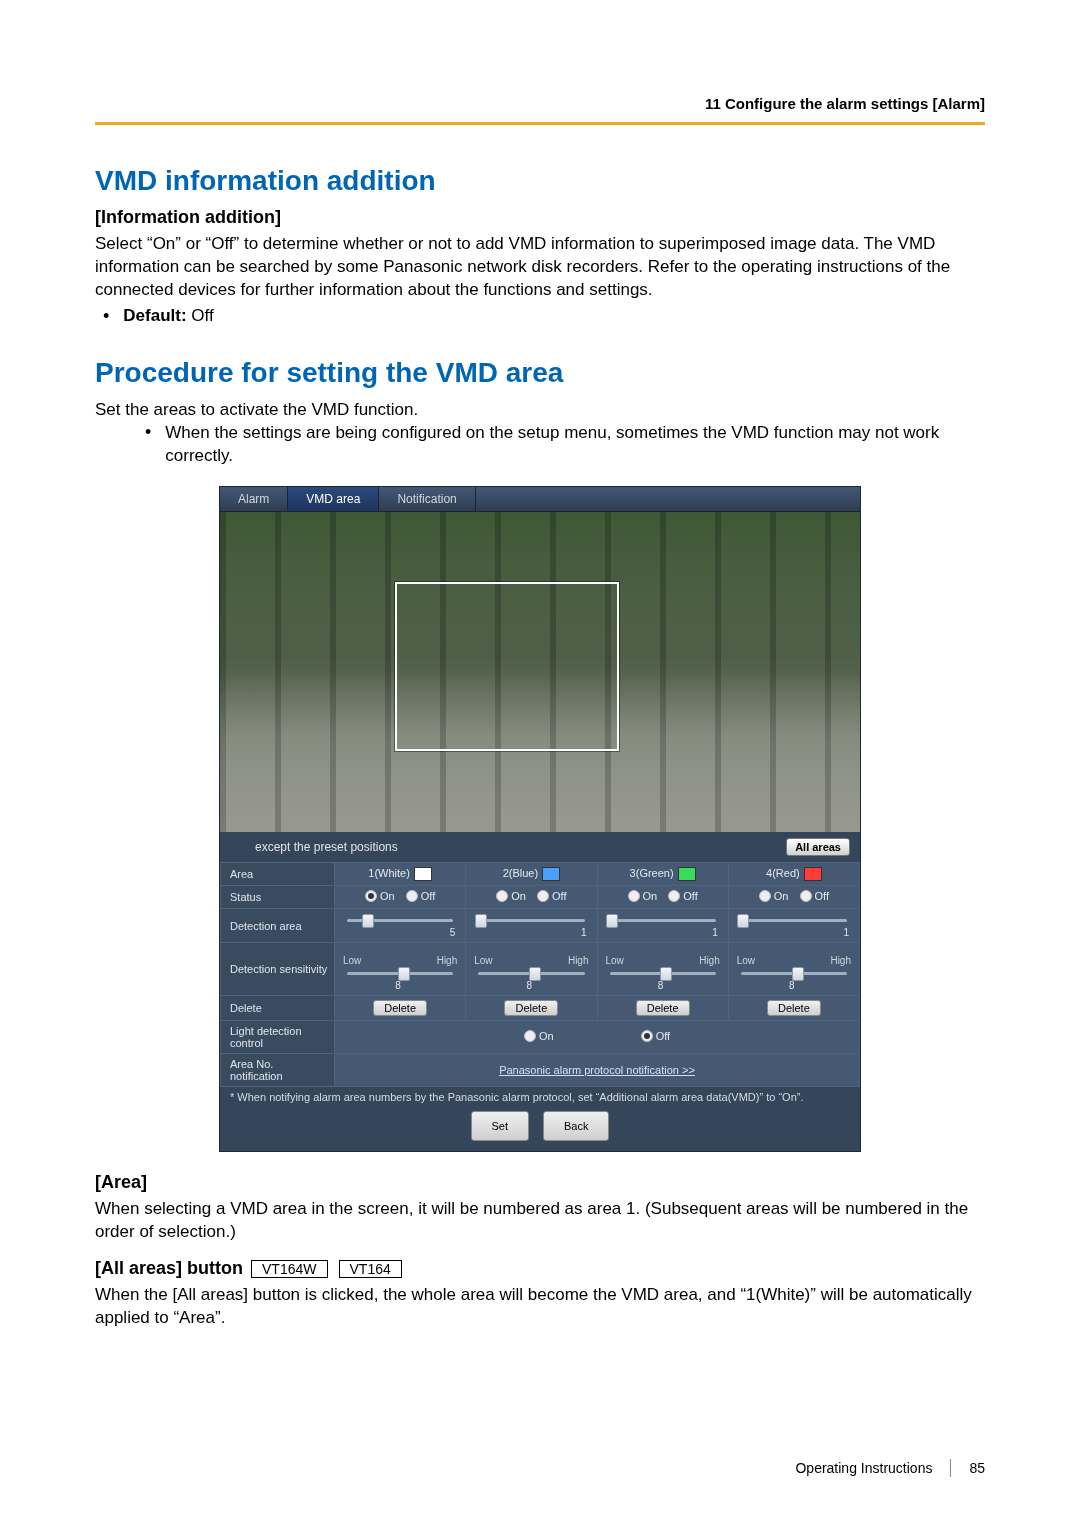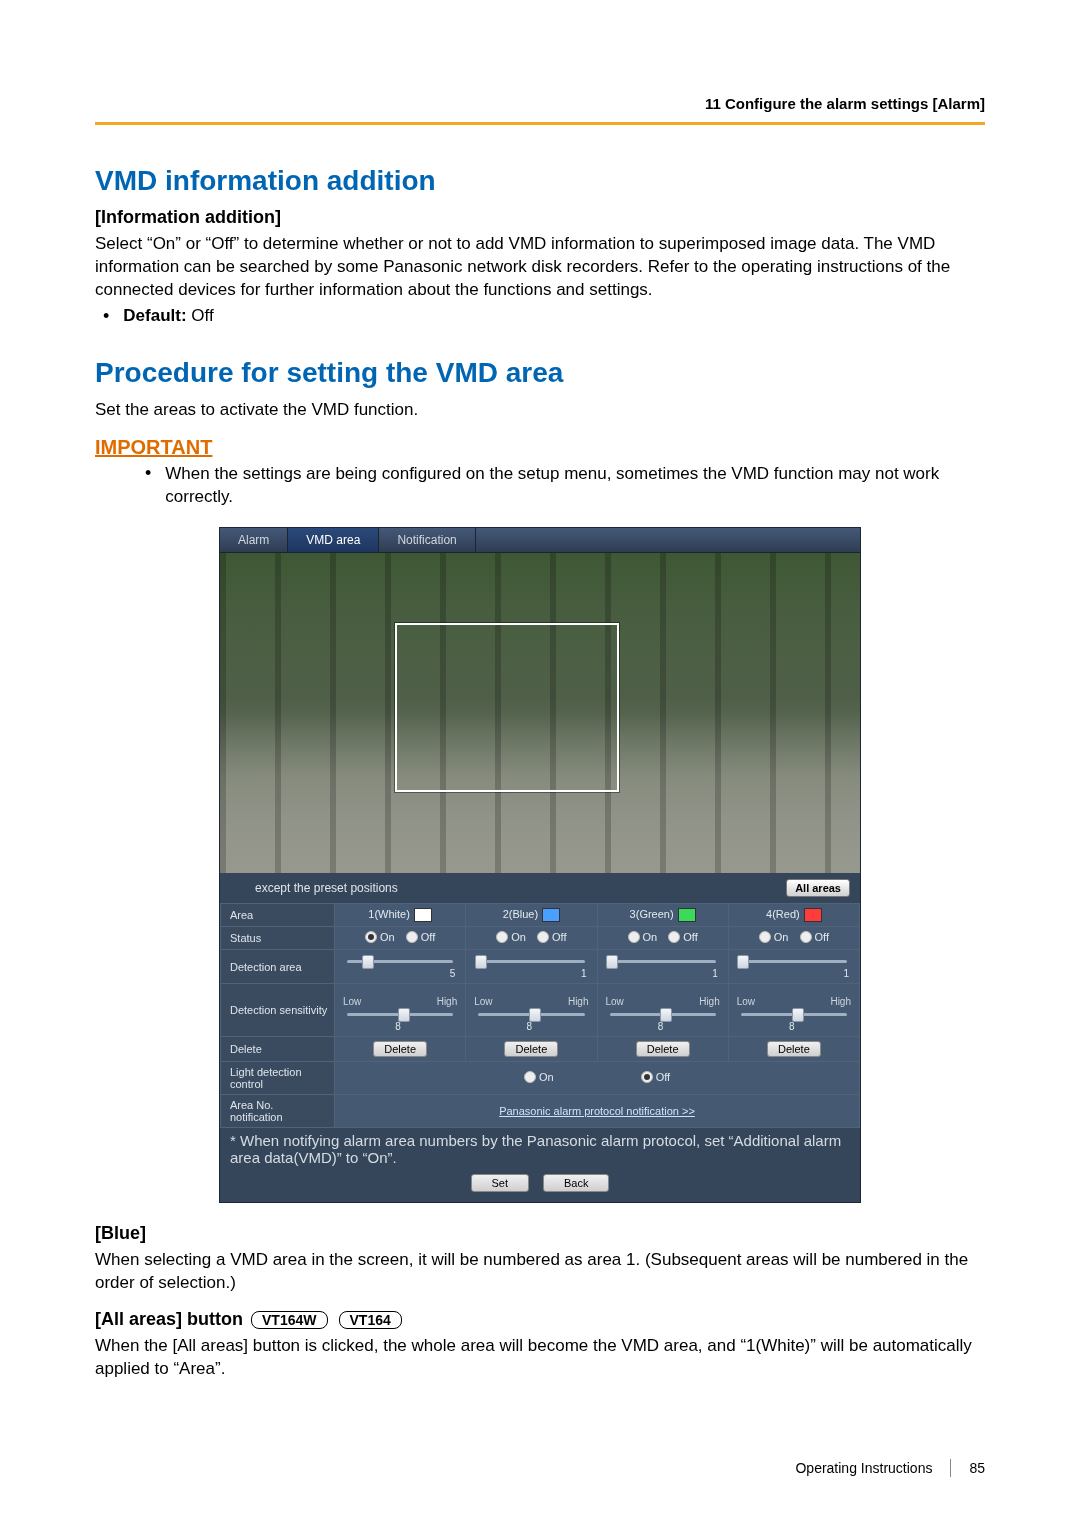--- a/index.html
+++ b/index.html
@@ -179,38 +179,38 @@
   .del-btn {
     background: linear-gradient(#f0f0f0,#cfcfcf);
     color: #000; font-size: 11px; border: 1px solid #888;
     border-radius: 3px; padding: 1px 10px; cursor: pointer;
   }
 
   .wide-cell { text-align: left; padding-left: 10px; }
   .link { color: #cfe3ff; text-decoration: underline; cursor: pointer; }
 
   .footnote {
-    font-size: 15px; color: #d5dbe3; padding: 4px 10px 2px 10px; background: #35465a;
+    font-size: 11px; color: #d5dbe3; padding: 4px 10px 2px 10px; background: #35465a;
   }
   .panel-footer {
     display: flex; justify-content: center; gap: 14px; padding: 6px 0 10px 0; background: #35465a;
   }
   .set-btn {
     background: linear-gradient(#f0f0f0,#cfcfcf); color: #000; font-size: 11px;
-    border: 1px solid #888; border-radius: 3px; padding: 2px 20px; cursor: pointer;
+    border: 1px solid #888; border-radius: 3px; padding: 8px 20px; cursor: pointer;
   }
 
   
   .model-badge {
     display: inline-block;
     border: 1.5px solid #000;
-    border-radius: 8px;
+    border-radius: 0;
     padding: 0 10px;
     font-size: 14px;
-    font-weight: bold;
+    font-weight: normal;
     margin: 0 3px;
     vertical-align: middle;
   }
   .footer {
     position: absolute;
     bottom: 50px;
     right: 95px;
     font-size: 14px;
     display: flex;
     align-items: center;
@@ -232,21 +232,20 @@
   <div class="bullet-row">
     <span class="bullet-dot">•</span>
     <span>
       <b>Default:</b>
       <span>Off</span>
     </span>
   </div>
 
   <h1 class="second">Procedure for setting the VMD area</h1>
   <div class="body-text">Set the areas to activate the VMD function.</div>
-  <div class="important-label">IMPORTANT</div>
   <div class="important-bullet">
     <span class="bullet-dot">•</span>
     <span>When the settings are being configured on the setup menu, sometimes the VMD function may not work correctly.</span>
   </div>
 
   <div class="ui-panel">
     <div class="ui-tabs">
       <div class="ui-tab">Alarm</div>
       <div class="ui-tab active">VMD area</div>
       <div class="ui-tab">Notification</div>
@@ -427,21 +426,21 @@
       </tr>
     </tbody>
       </table>
     <div class="footnote">* When notifying alarm area numbers by the Panasonic alarm protocol, set “Additional alarm area data(VMD)” to “On”.</div>
     <div class="panel-footer">
       <button class="set-btn">Set</button>
       <button class="set-btn">Back</button>
     </div>
   </div>
 
-  <h2 class="sub">[Blue]</h2>
+  <h2 class="sub">[Area]</h2>
   <div class="body-text">When selecting a VMD area in the screen, it will be numbered as area 1. (Subsequent areas will be numbered in the order of selection.)</div>
 
   <h2 class="sub" style="margin-top:14px">
     <span>[All areas] button</span>
     <span class="model-badge">VT164W</span>
     <span class="model-badge">VT164</span>
   </h2>
   <div class="body-text">When the [All areas] button is clicked, the whole area will become the VMD area, and “1(White)” will be automatically applied to “Area”.</div>
 
   <div class="footer">

